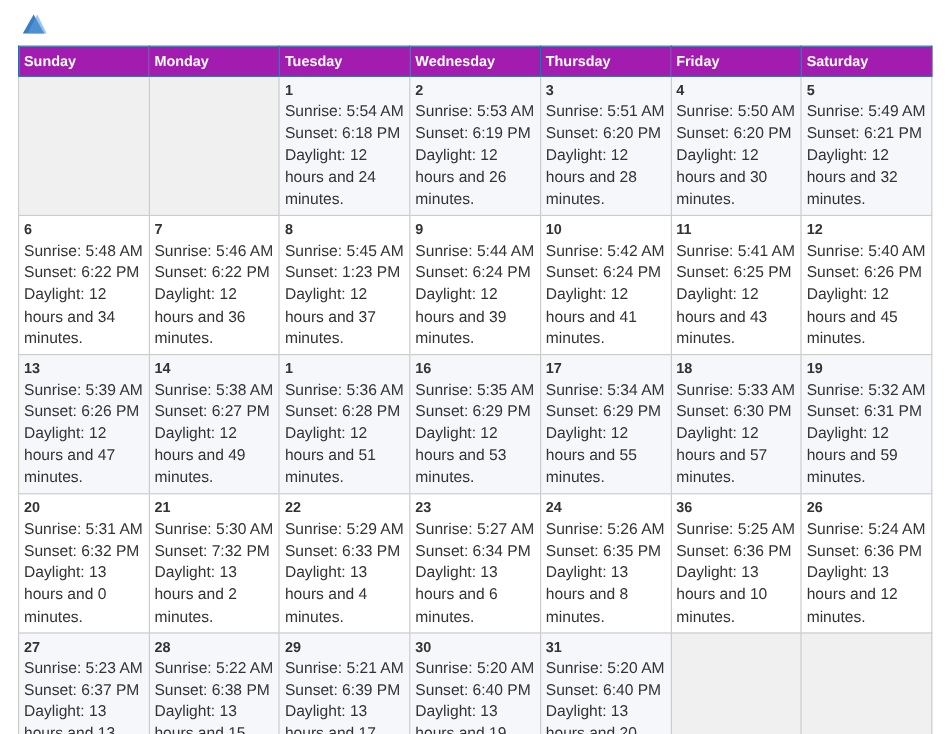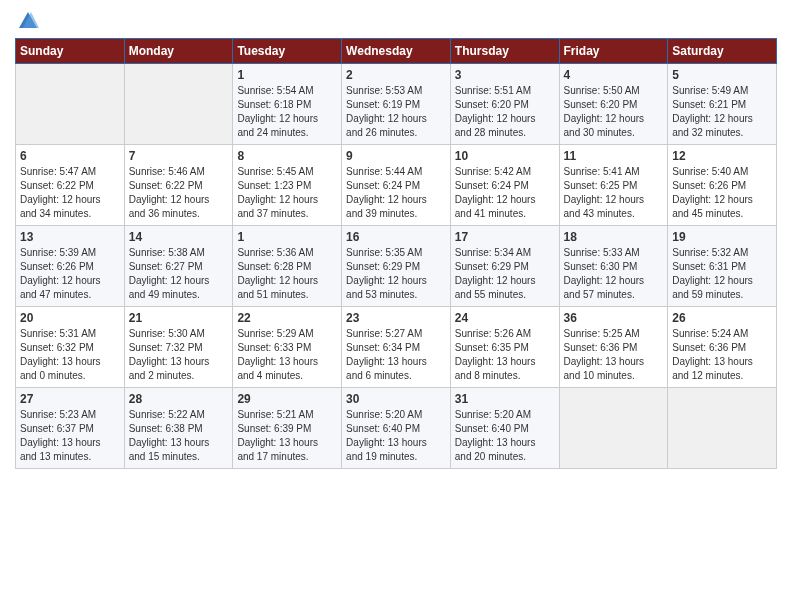--- a/index.html
+++ b/index.html
@@ -53,21 +53,21 @@
       color: #555;
       text-align: center;
       margin-bottom: 6px;
     }
     table {
       width: 100%;
       border-collapse: collapse;
       table-layout: fixed;
     }
     thead tr th {
-      background-color: #7f1d1d;
+      background-color: #a21caf;
       color: #fff;
       font-size: 12px;
       font-weight: bold;
       padding: 5px 4px;
       text-align: left;
       border: 1px solid #2a6aaa;
     }
     tbody tr td {
       border: 1px solid #ccc;
       vertical-align: top;
@@ -83,21 +83,21 @@
     tbody tr:nth-child(even) td {
       background-color: #fff;
     }
     .day-number {
       font-size: 12px;
       font-weight: bold;
       display: block;
       margin-bottom: 2px;
     }
     .day-info {
-      font-size: 10px;
+      font-size: 13px;
       line-height: 1.4;
       color: #333;
     }
     .empty-cell {
       background: #f0f0f0 !important;
     }
   </style>
 </head>
 <body>
 
@@ -164,21 +164,21 @@
         <td>
           <span class="day-number">5</span>
           <div class="day-info">Sunrise: 5:49 AM
 Sunset: 6:21 PM
 Daylight: 12 hours and 32 minutes.</div>
         </td>
       </tr>
       <tr>
         <td>
           <span class="day-number">6</span>
-          <div class="day-info">Sunrise: 5:47 AM
+          <div class="day-info">Sunrise: 5:48 AM
 Sunset: 6:22 PM
 Daylight: 12 hours and 34 minutes.</div>
         </td>
         <td>
           <span class="day-number">7</span>
           <div class="day-info">Sunrise: 5:46 AM
 Sunset: 6:22 PM
 Daylight: 12 hours and 36 minutes.</div>
         </td>
         <td>

